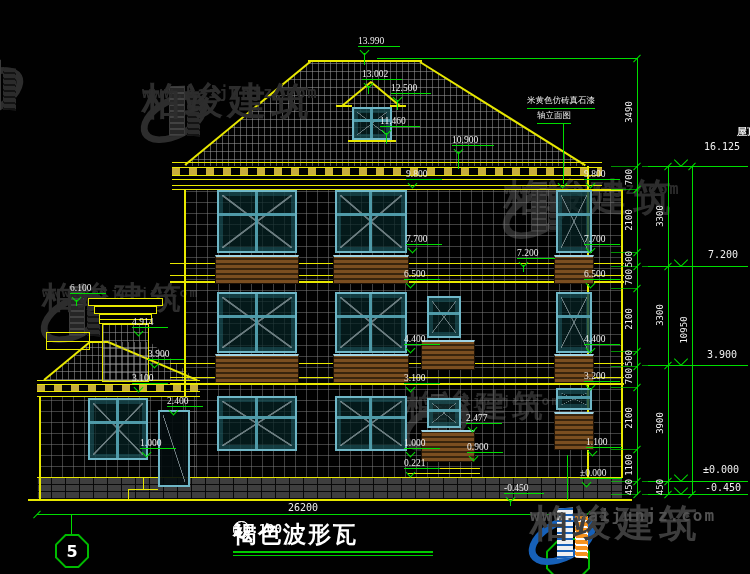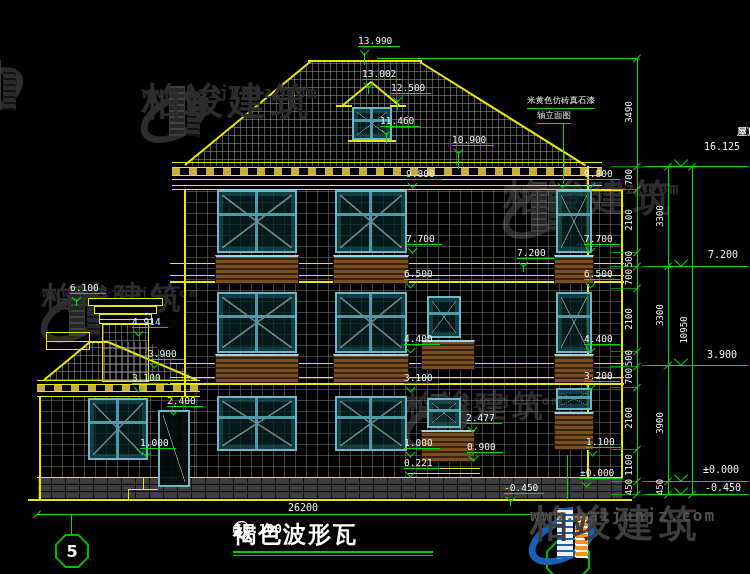--- a/index.html
+++ b/index.html
@@ -31,21 +31,21 @@
      linear-gradient(to bottom right,transparent 48.5%,rgba(160,175,180,.65) 49.3%,rgba(160,175,180,.65) 50.7%,transparent 51.5%);}
   .mull{left:50%;top:0;bottom:0;width:3px;margin-left:-2px;background:#4f9aa8;}
   .transom{left:0;right:0;top:36%;height:3px;background:#4f9aa8;}
   .door{border:2px solid #6fb7c7;background:rgba(3,12,14,.9);z-index:3;}
   .door::before{content:"";position:absolute;inset:3px;background-image:
      linear-gradient(to top right,transparent 48.5%,rgba(160,175,180,.7) 49.3%,rgba(160,175,180,.7) 50.7%,transparent 51.5%);}
   .box{background:repeating-linear-gradient(0deg,#7a4e20 0 3px,#38240d 3px 5px);
        border:1px solid #1d1206;border-top:2px solid #9fd4e4;z-index:3;}
   
   .em{z-index:6;font:9.5px "DejaVu Sans Mono",monospace;color:#f0f0f0;}
-  .emt{position:static;display:block;line-height:10px;white-space:nowrap;}
+  .emt{position:static;display:block;line-height:10px;white-space:nowrap;font-family:Liberation Serif, serif;}
   .eml{left:0;top:10px;height:1px;background:#00dd00;}
   .tri{width:7px;height:7px;border-left:1px solid #00dd00;border-bottom:1px solid #00dd00;transform:rotate(-45deg);}
   .em .tri{left:3px;top:11px;}
   .stem{left:6px;top:17px;width:1px;background:#00dd00;}
   .dline{width:1px;background:#00dd00;z-index:5;}
   .tick{width:10px;height:1px;background:#00dd00;transform:rotate(-45deg);z-index:5;}
   .ext{height:1px;background:rgba(0,221,0,.65);z-index:4;}
   .dlab{font:9px "DejaVu Sans Mono",monospace;color:#f0f0f0;transform:translate(-50%,-50%) rotate(-90deg);
         z-index:6;white-space:nowrap;}
   .hline{height:1px;background:#00dd00;z-index:5;}

